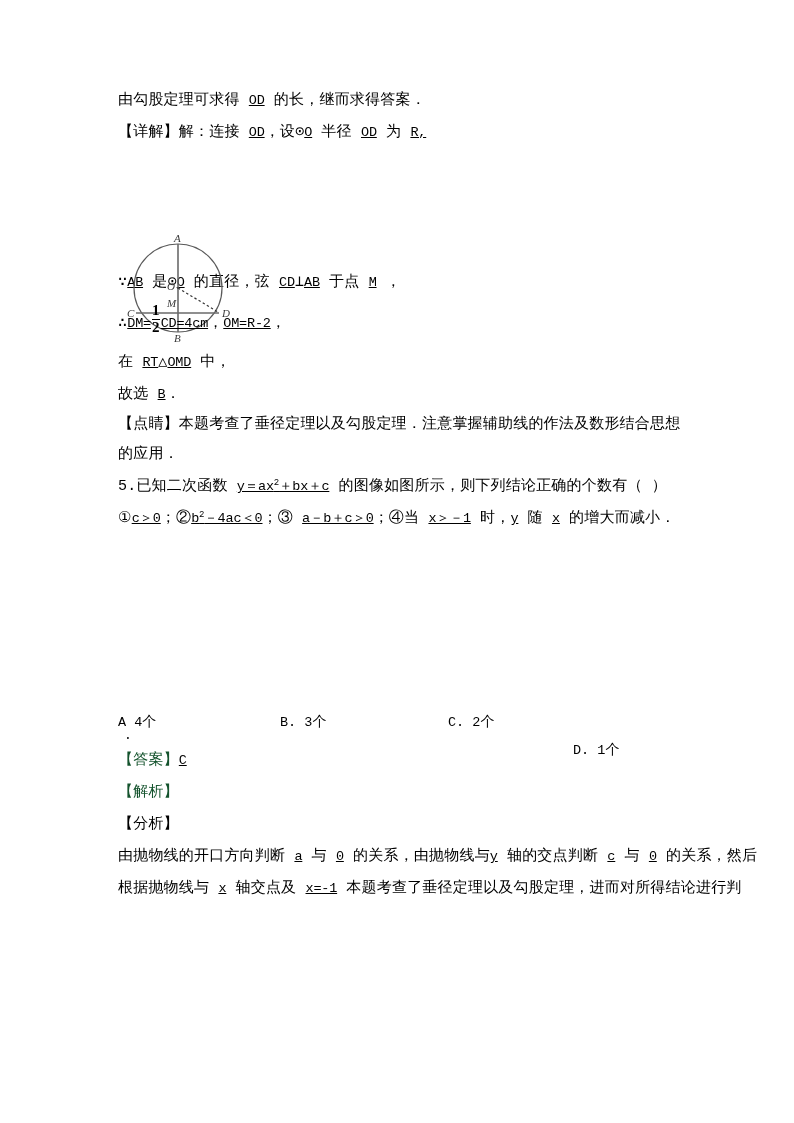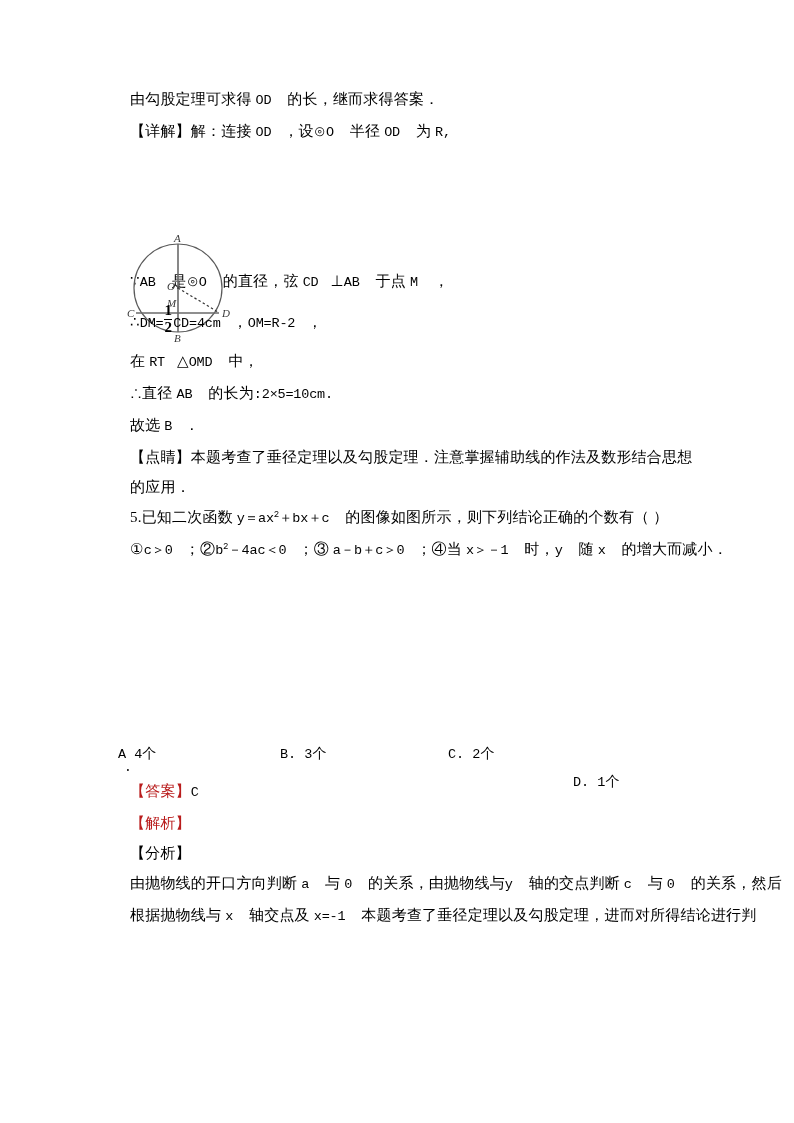--- a/index.html
+++ b/index.html
@@ -33,27 +33,27 @@
     line-height: 30px;
     letter-spacing: 0.2px;
     white-space: nowrap;
     color: #000000;
   }
   .line.wrap { white-space: normal; }
   .mono {
     font-family: "Liberation Mono", "DejaVu Sans Mono", monospace;
     font-size: 13.5px;
     letter-spacing: -0.2px;
+    text-decoration: underline;
   }
   .cjk {
-    font-family: Liberation Serif, serif;
-    font-size: 15px;
-    margin-left: 12px;
-  }
-  .blue { color: #b91c1c; }
+    font-family: Liberation Mono, monospace;
+    font-size: 15px;
+  }
+  .blue { color: #14532d; }
   sup.sq {
     font-size: 9px;
     vertical-align: super;
     line-height: 0;
   }
 
   
   .fracline {
     position: relative;
     height: 48px;
@@ -171,23 +171,20 @@
     <div class="line fracline">
       <span class="cjk">∴</span><span class="mono">DM=</span><span class="frac"><span class="num">1</span><span class="den">2</span></span><span class="mono">CD=4cm</span><span class="cjk">，</span><span class="mono">OM=R-2</span><span class="cjk">，</span>
     </div>
 
     <div class="line">
       <span class="cjk">在 </span><span class="mono">RT</span><span class="cjk">△</span><span class="mono">OMD</span><span class="cjk"> 中，</span>
     </div>
 
 
 
-    <div class="line">
-      <span class="cjk">∴直径 </span><span class="mono">AB</span><span class="cjk"> 的长为</span><span class="mono">:2×5=10cm.</span>
-    </div>
 
     <div class="line">
       <span class="cjk">故选 </span><span class="mono">B</span><span class="cjk">．</span>
     </div>
 
     <div class="line wrap cjk" style="width:576px;">【点睛】本题考查了垂径定理以及勾股定理．注意掌握辅助线的作法及数形结合思想的应用．</div>
 
     <div class="line">
       <span class="cjk">5.已知二次函数 </span><span class="mono">y＝ax<sup class="sq">2</sup>＋bx＋c</span><span class="cjk"> 的图像如图所示，则下列结论正确的个数有（        ）</span>
     </div>

